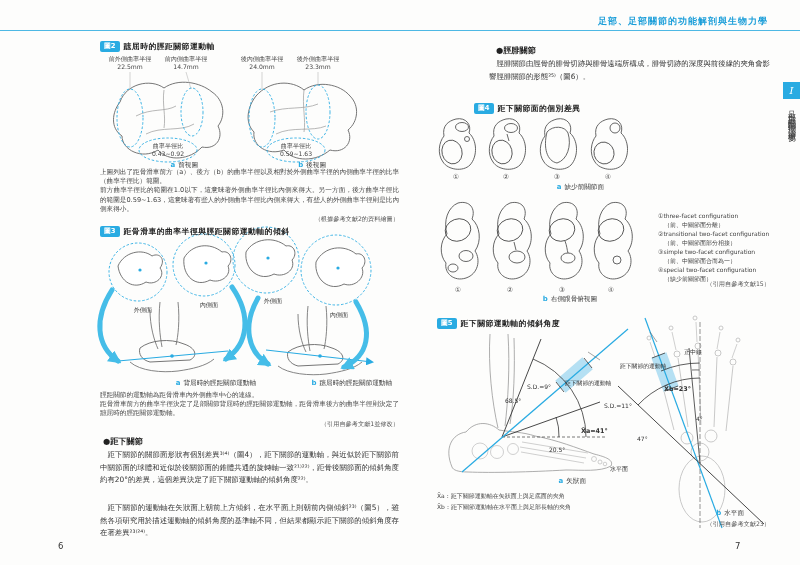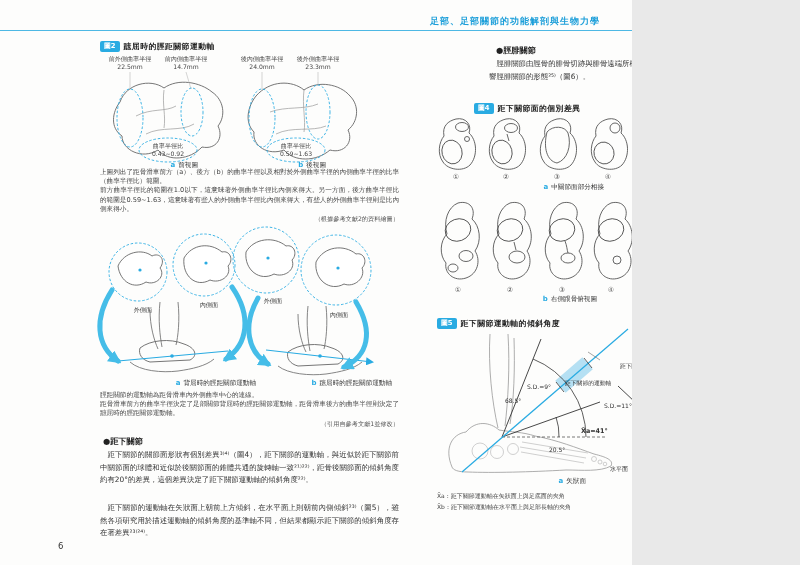--- a/index.html
+++ b/index.html
@@ -1,16 +1,16 @@
 <!DOCTYPE html>
 <html><head>
 <meta charset="utf-8">
 <style>
   html,body{margin:0;padding:0;background:#e9e9e9;}
-  .sheet{position:relative;width:632px;height:565px;background:#fdfdfc;overflow:hidden;
+  .sheet{position:relative;width:800px;height:565px;background:#fdfdfc;overflow:hidden;
          font-family:"DejaVu Sans",sans-serif;color:#333;}
   .hdr-rule{position:absolute;left:0;right:0;top:30px;height:1px;background:#4db8e4;}
   .hdr-title{position:absolute;top:15px;right:32px;font-size:9px;font-weight:bold;
              color:#1b9ed9;letter-spacing:1px;}
   .part-box{position:absolute;left:783px;top:82px;width:17px;height:17px;background:#29abe2;
             color:#fff;font-size:10px;line-height:17px;text-align:center;
             font-family:"DejaVu Serif",serif;font-style:italic;}
   .side-label{position:absolute;left:785px;top:104px;writing-mode:vertical-rl;
               font-size:8px;letter-spacing:2px;color:#444;}
   .pageno{position:absolute;font-size:8.5px;color:#333;}
@@ -245,20 +245,24 @@
   </div>
   <div class="cap" style="left:266px;top:161px;width:60px;">
     <b>b</b><span>後視圖</span>
   </div>
   <div class="note" style="left:100px;top:168px;width:299px;">
     <div>上圖列出了距骨滑車前方（a）、後方（b）的曲率半徑以及相對於外側曲率半徑的內側曲率半徑的比率（曲率半徑比）範圍。</div>
     <div>前方曲率半徑比的範圍在1.0以下，這意味著外側曲率半徑比內側來得大。另一方面，後方曲率半徑比的範圍是0.59~1.63，這意味著有些人的外側曲率半徑比內側來得大，有些人的外側曲率半徑則是比內側來得小。</div>
     <div class="srcline">（根據參考文獻2的資料繪圖）</div>
   </div>
 
+  <div class="fig-hdr" style="left:100px;top:226px;">
+    <span class="fig-tag">圖3</span>
+    <span class="fig-title">距骨滑車的曲率半徑與脛距關節運動軸的傾斜</span>
+  </div>
   <div class="cap" style="left:106px;top:306px;width:46px;font-size:6.1px;"><span>外側面</span></div>
   <div class="cap" style="left:172px;top:301px;width:46px;font-size:6.1px;"><span>內側面</span></div>
   <div class="cap" style="left:236px;top:297px;width:46px;font-size:6.1px;"><span>外側面</span></div>
   <div class="cap" style="left:302px;top:311px;width:46px;font-size:6.1px;"><span>內側面</span></div>
   <div class="cap" style="left:116px;top:379px;width:140px;">
     <b>a</b><span>背屈時的脛距關節運動軸</span>
   </div>
   <div class="cap" style="left:252px;top:379px;width:140px;">
     <b>b</b><span>蹠屈時的脛距關節運動軸</span>
   </div>
@@ -277,21 +281,21 @@
 
   <div class="fig-hdr" style="left:437px;top:103px;margin-left:37px;">
     <span class="fig-tag">圖4</span>
     <span class="fig-title">距下關節面的個別差異</span>
   </div>
   <div class="num" style="left:446px;top:173px;">①</div>
   <div class="num" style="left:496px;top:173px;">②</div>
   <div class="num" style="left:547px;top:173px;">③</div>
   <div class="num" style="left:598px;top:173px;">④</div>
   <div class="cap" style="left:464px;top:183px;width:140px;">
-    <b>a</b><span>中關節面部分相接</span>
+    <b>a</b><span>缺少前關節面</span>
   </div>
   <div class="num" style="left:448px;top:286px;">①</div>
   <div class="num" style="left:500px;top:286px;">②</div>
   <div class="num" style="left:552px;top:286px;">③</div>
   <div class="num" style="left:601px;top:286px;">④</div>
   <div class="cap" style="left:457px;top:295px;width:140px;">
     <b>b</b><span>右側跟骨俯視圖</span>
   </div>
   <div class="legend" style="left:658px;top:211px;width:114px;">
     <div class="en">①three-facet configuration</div>

